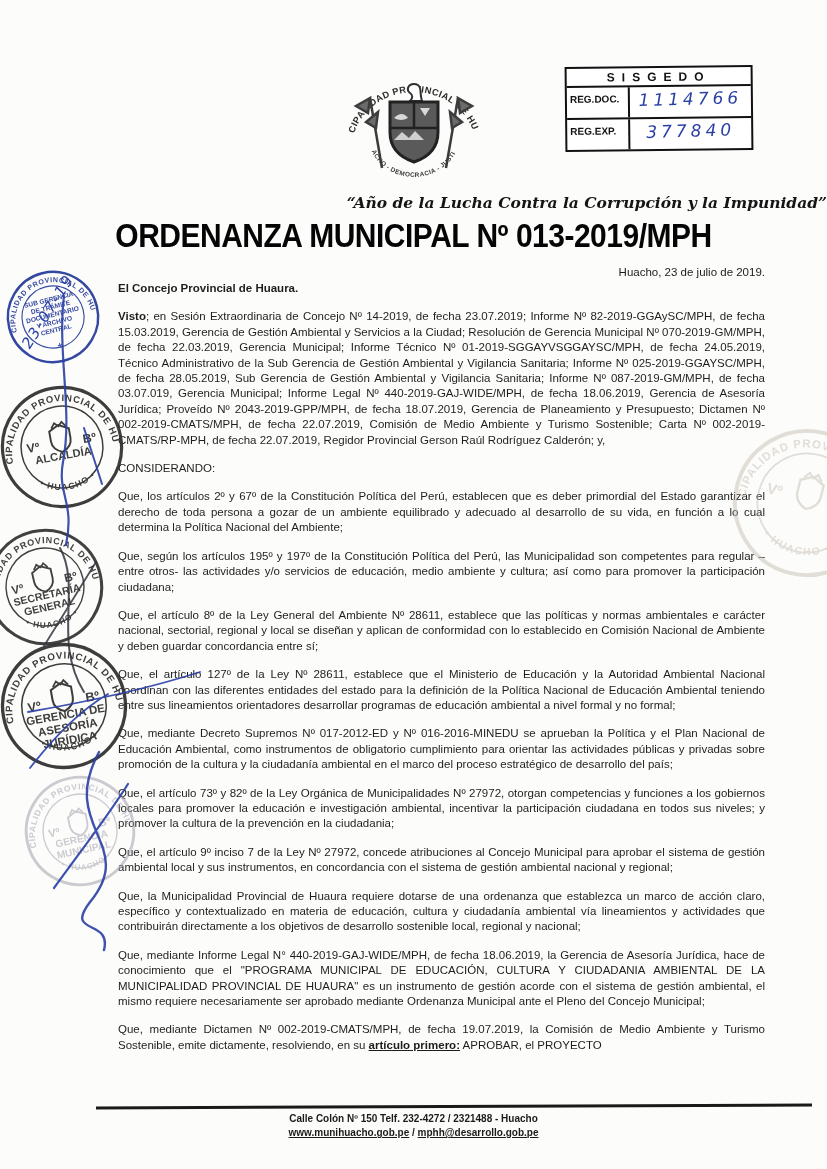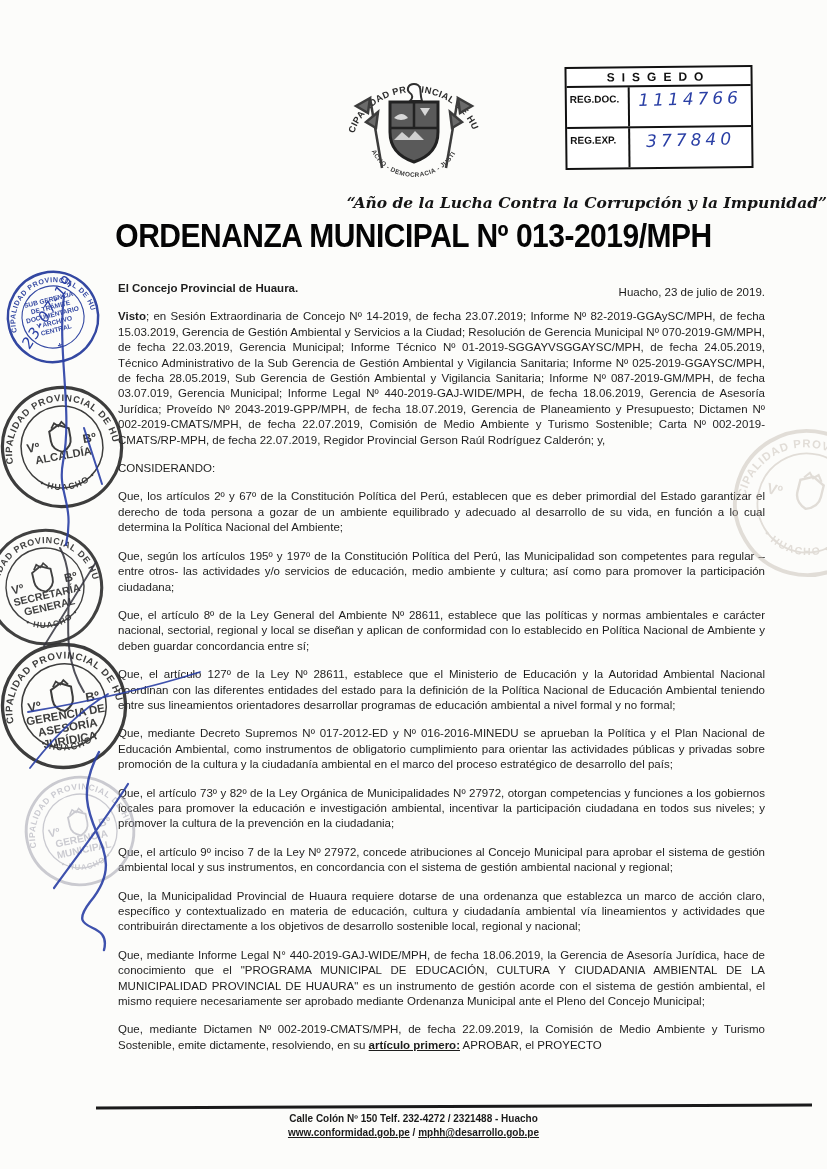--- a/index.html
+++ b/index.html
@@ -17,41 +17,41 @@
     font-family:"Liberation Sans",sans-serif;
   }
   .regbox .sys{
     border-bottom:2.5px solid #111;text-align:center;font-weight:bold;
     font-size:12px;letter-spacing:7px;padding:2px 0 1px 0;color:#111;
   }
   .regrow{display:flex;border-bottom:2.5px solid #111;}
   .regrow:last-child{border-bottom:none;}
   .regrow .lbl{
     width:56px;border-right:2.5px solid #111;font-weight:bold;font-size:10px;
-    padding:6px 2px 22px 3px;color:#111;
+    padding:6px 2px 13px 3px;color:#111;
   }
   .regrow .val{
     flex:1;color:#2a3fa5;font-family:"DejaVu Sans",sans-serif;
     font-style:italic;font-size:17px;letter-spacing:4px;text-align:center;
     padding-top:2px;transform:rotate(-1deg);
   }
   
   .motto{
     position:absolute;top:193px;left:0;width:100%;text-align:right;
     font-family:"DejaVu Serif",serif;font-style:italic;font-weight:bold;
     font-size:15.5px;color:#151515;
   }
   .doc-title{
     position:absolute;top:219px;left:0;width:100%;text-align:center;
     font-weight:bold;font-size:30px;letter-spacing:-.5px;color:#050505;
     transform:scaleY(1.08);
   }
   .dateline{
     position:absolute;top:266px;left:118px;width:647px;text-align:right;
-    font-size:11.5px;color:#1c1c1c;margin-top:20px;
+    font-size:11.5px;color:#1c1c1c;
   }
   
   .body-text{
     position:absolute;top:281px;left:118px;width:647px;
     font-size:11.5px;line-height:15.4px;text-align:justify;color:#1e1e1e;
   }
   .body-text p{margin:0 0 13px 0;}
   .body-text .addressee{font-weight:bold;}
   .body-text .heading{font-weight:normal;margin:2px 0 13px 0;}
   .body-text b{font-weight:bold;margin-top:31px;}
@@ -125,28 +125,28 @@
   <div class="motto">“Año de la Lucha Contra la Corrupción y la Impunidad”</div>
   <div class="doc-title">ORDENANZA MUNICIPAL Nº 013-2019/MPH</div>
   <div class="dateline">Huacho, 23 de julio de 2019.</div>
 
   <div class="body-text">
     <p class="addressee">El Concejo Provincial de Huaura.</p>
     <p><b>Visto</b><span>; en Sesión Extraordinaria de Concejo Nº 14-2019, de fecha 23.07.2019; Informe Nº 82-2019-GGAySC/MPH, de fecha 15.03.2019, Gerencia de Gestión Ambiental y Servicios a la Ciudad; Resolución de Gerencia Municipal Nº 070-2019-GM/MPH, de fecha 22.03.2019, Gerencia Municipal; Informe Técnico Nº 01-2019-SGGAYVSGGAYSC/MPH, de fecha 24.05.2019, Técnico Administrativo de la Sub Gerencia de Gestión Ambiental y Vigilancia Sanitaria; Informe Nº 025-2019-GGAYSC/MPH, de fecha 28.05.2019, Sub Gerencia de Gestión Ambiental y Vigilancia Sanitaria; Informe Nº 087-2019-GM/MPH, de fecha 03.07.019, Gerencia Municipal; Informe Legal Nº 440-2019-GAJ-WIDE/MPH, de fecha 18.06.2019, Gerencia de Asesoría Jurídica; Proveído Nº 2043-2019-GPP/MPH, de fecha 18.07.2019, Gerencia de Planeamiento y Presupuesto; Dictamen Nº 002-2019-CMATS/MPH, de fecha 22.07.2019, Comisión de Medio Ambiente y Turismo Sostenible; Carta Nº 002-2019-CMATS/RP-MPH, de fecha 22.07.2019, Regidor Provincial Gerson Raúl Rodríguez Calderón; y,</span></p>
     <p class="heading">CONSIDERANDO:</p>
     <p>Que, los artículos 2º y 67º de la Constitución Política del Perú, establecen que es deber primordial del Estado garantizar el derecho de toda persona a gozar de un ambiente equilibrado y adecuado al desarrollo de su vida, en función a lo cual determina la Política Nacional del Ambiente;</p>
     <p>Que, según los artículos 195º y 197º de la Constitución Política del Perú, las Municipalidad son competentes para regular – entre otros- las actividades y/o servicios de educación, medio ambiente y cultura; así como para promover la participación ciudadana;</p>
-    <p>Que, el artículo 8º de la Ley General del Ambiente Nº 28611, establece que las políticas y normas ambientales e carácter nacional, sectorial, regional y local se diseñan y aplican de conformidad con lo establecido en Política Nacional de Ambiente y deben guardar concordancia entre sí;</p>
+    <p>Que, el artículo 8º de la Ley General del Ambiente Nº 28611, establece que las políticas y normas ambientales e carácter nacional, sectorial, regional y local se diseñan y aplican de conformidad con lo establecido en Comisión Nacional de Ambiente y deben guardar concordancia entre sí;</p>
     <p>Que, el artículo 127º de la Ley Nº 28611, establece que el Ministerio de Educación y la Autoridad Ambiental Nacional coordinan con las diferentes entidades del estado para la definición de la Política Nacional de Educación Ambiental teniendo entre sus lineamientos orientadores desarrollar programas de educación ambiental a nivel formal y no formal;</p>
     <p>Que, mediante Decreto Supremos Nº 017-2012-ED y Nº 016-2016-MINEDU se aprueban la Política y el Plan Nacional de Educación Ambiental, como instrumentos de obligatorio cumplimiento para orientar las actividades públicas y privadas sobre promoción de la cultura y la ciudadanía ambiental en el marco del proceso estratégico de desarrollo del país;</p>
     <p>Que, el artículo 73º y 82º de la Ley Orgánica de Municipalidades Nº 27972, otorgan competencias y funciones a los gobiernos locales para promover la educación e investigación ambiental, incentivar la participación ciudadana en todos sus niveles; y promover la cultura de la prevención en la ciudadania;</p>
     <p>Que, el artículo 9º inciso 7 de la Ley Nº 27972, concede atribuciones al Concejo Municipal para aprobar el sistema de gestión ambiental local y sus instrumentos, en concordancia con el sistema de gestión ambiental nacional y regional;</p>
     <p>Que, la Municipalidad Provincial de Huaura requiere dotarse de una ordenanza que establezca un marco de acción claro, específico y contextualizado en materia de educación, cultura y ciudadanía ambiental vía lineamientos y actividades que contribuirán directamente a los objetivos de desarrollo sostenible local, regional y nacional;</p>
     <p>Que, mediante Informe Legal N° 440-2019-GAJ-WIDE/MPH, de fecha 18.06.2019, la Gerencia de Asesoría Jurídica, hace de conocimiento que el "PROGRAMA MUNICIPAL DE EDUCACIÓN, CULTURA Y CIUDADANIA AMBIENTAL DE LA MUNICIPALIDAD PROVINCIAL DE HUAURA" es un instrumento de gestión acorde con el sistema de gestión ambiental, el mismo requiere necesariamente ser aprobado mediante Ordenanza Municipal ante el Pleno del Concejo Municipal;</p>
-    <p><span>Que, mediante Dictamen Nº 002-2019-CMATS/MPH, de fecha 22.09.2019, la Comisión de Medio Ambiente y Turismo Sostenible, emite dictamente, resolviendo, en su </span><span class="emph">artículo primero:</span><span> APROBAR, el PROYECTO</span></p>
+    <p><span>Que, mediante Dictamen Nº 002-2019-CMATS/MPH, de fecha 19.07.2019, la Comisión de Medio Ambiente y Turismo Sostenible, emite dictamente, resolviendo, en su </span><span class="emph">artículo primero:</span><span> APROBAR, el PROYECTO</span></p>
   </div>
 
   <div id="stamps-root">
       <div class="stamp" style="left: 6px; top: 270px; width: 94px; height: 94px; opacity: 0.95; transform: rotate(-14deg);"><svg width="94" height="94" viewBox="0 0 100 100">
     <defs>
             <path id="arcT0" d="M 9,54 A 41,41 0 0 1 91,54"></path>
             <path id="arcB0" d="M 13,58 A 39,39 0 0 0 87,58"></path>
           </defs>
     <circle cx="50" cy="50" r="48" fill="none" stroke="#2a3f9e" stroke-width="2.6"></circle>
     <circle cx="50" cy="50" r="33" fill="none" stroke="#2a3f9e" stroke-width="1.2"></circle>
@@ -267,16 +267,16 @@
     </g>
     <g stroke="#33333d" fill="none" stroke-linecap="round" opacity="0.85">
       <path d="M60,548 C82,588 52,640 84,692" stroke-width="2"></path>
       <path d="M44,646 L96,562" stroke-width="1.8"></path>
     </g>
   </svg>
 
   <div class="footer-rule"></div>
   <div class="footer">
     <div>Calle Colón Nº 150 Telf. 232-4272 / 2321488 - Huacho</div>
-    <div><a href="#">www.conformidad.gob.pe</a><span> / </span><a href="#">mphh@desarrollo.gob.pe</a></div>
+    <div><a href="#">www.munihuacho.gob.pe</a><span> / </span><a href="#">mphh@desarrollo.gob.pe</a></div>
   </div>
 
 </div>
 
 </body></html>

